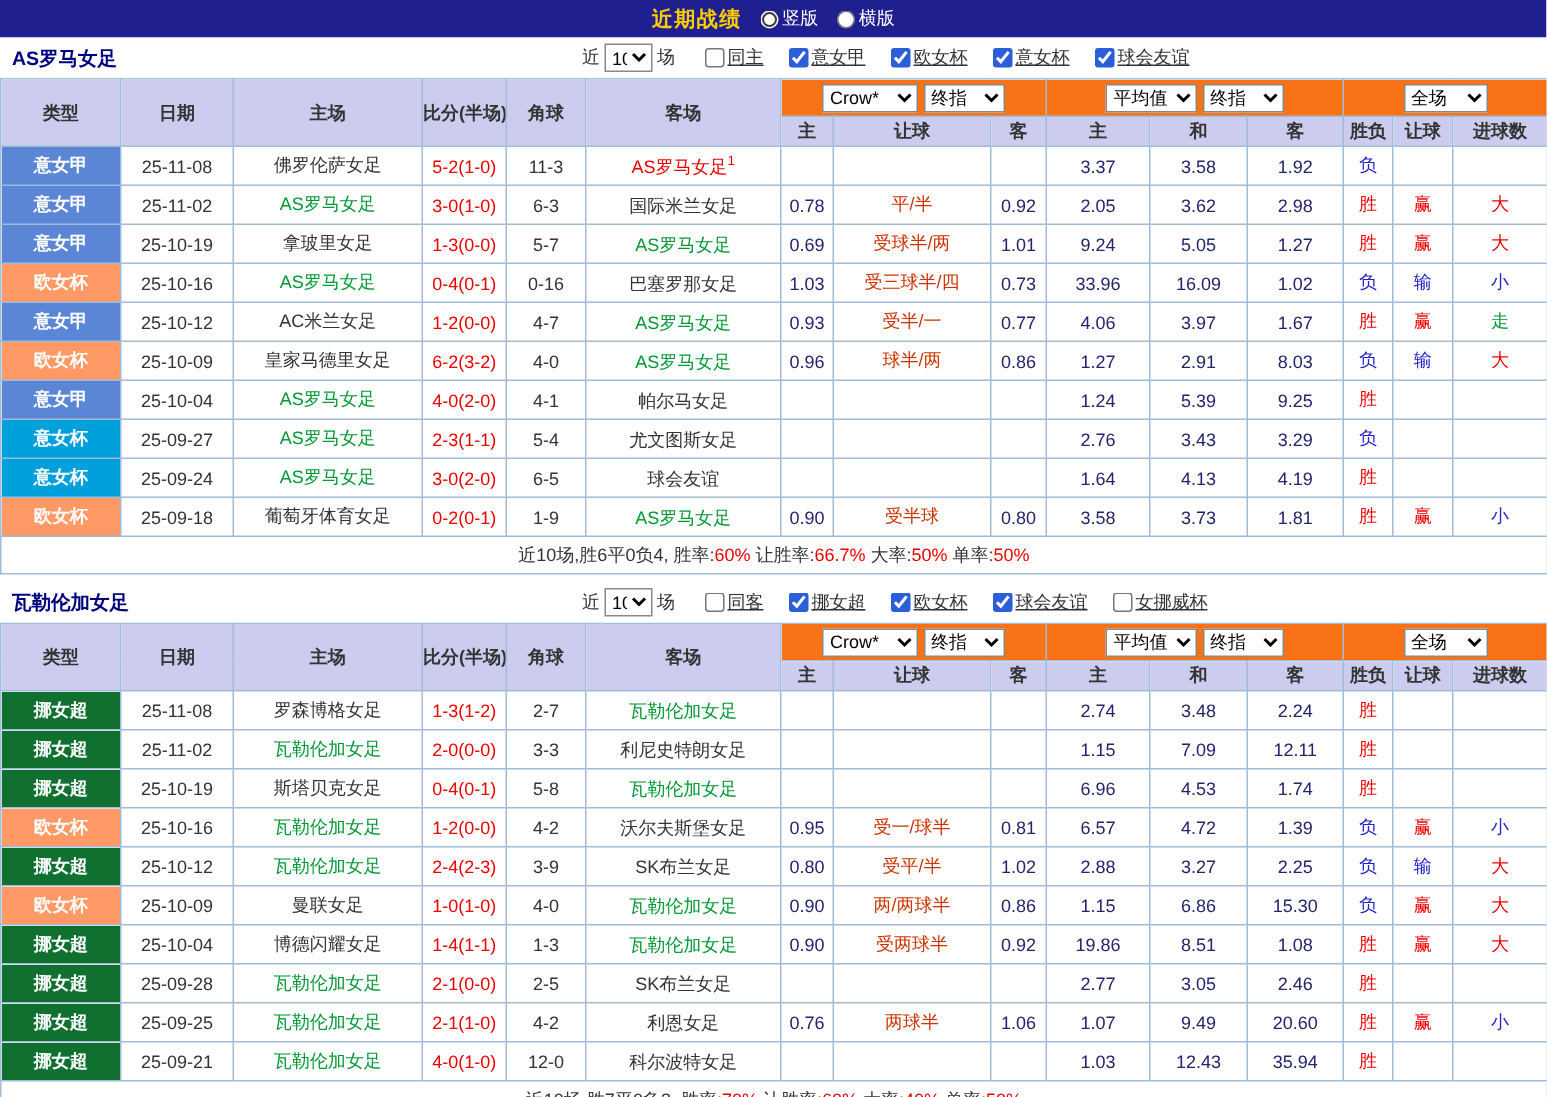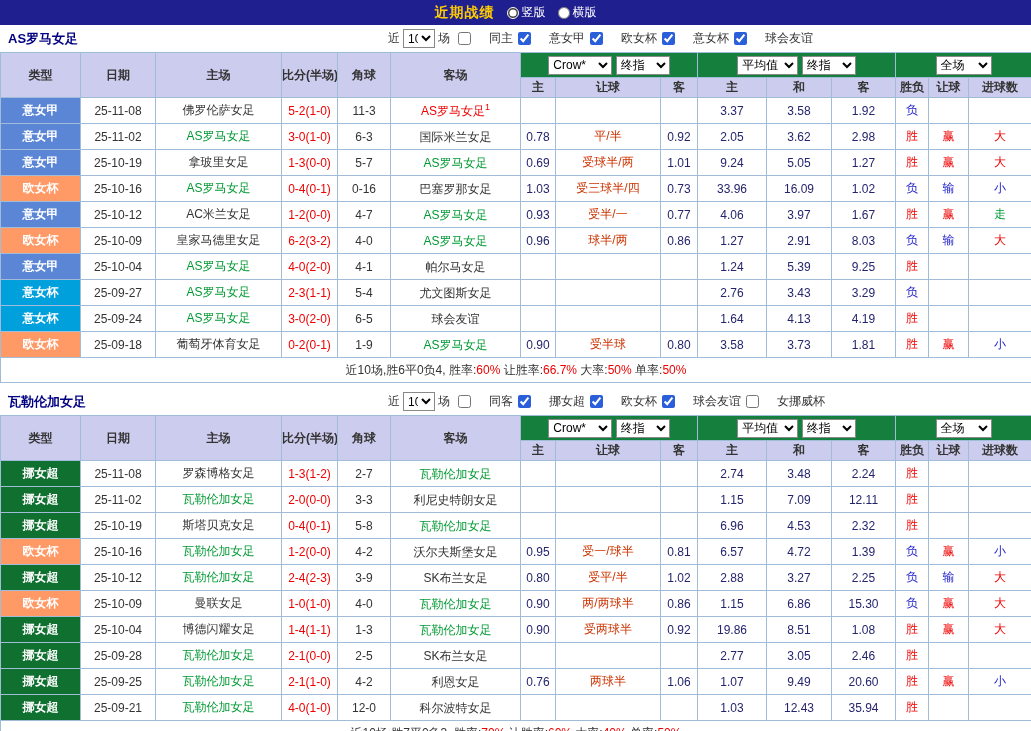--- a/index.html
+++ b/index.html
@@ -4,28 +4,28 @@
 <style>
   html,body{margin:0;padding:0;background:#fff;}
   body{width:1031px;font-family:"Liberation Sans","DejaVu Sans",sans-serif;font-size:12px;color:#333;}
   .topbar{height:25px;background:#1f1f8f;display:flex;align-items:center;justify-content:center;gap:12px;}
   .topbar .title{color:#ffcc00;font-weight:bold;font-size:14px;letter-spacing:1px;}
   .topbar label{color:#fff;display:inline-flex;align-items:center;gap:3px;cursor:pointer;}
   .topbar input[type=radio]{accent-color:#fff;margin:0;width:12px;height:12px;}
   .filterbar{position:relative;height:27px;display:flex;align-items:center;background:#fff;}
   .filterbar .team{margin-left:8px;font-weight:bold;color:#000080;font-size:13px;}
   .filterbar .controls{position:absolute;left:388px;display:flex;align-items:center;gap:3px;white-space:nowrap;}
-  .cb{display:inline-flex;align-items:center;gap:18px;margin-left:5px;cursor:pointer;}
+  .cb{display:inline-flex;align-items:center;gap:2px;margin-left:17px;cursor:pointer;text-decoration:underline;}
   input[type=checkbox]{accent-color:#2b5fd9;margin:0;width:13px;height:13px;}
   select{font-size:12px;height:19px;border:1px solid #888;background:#fff;}
   .w-count{width:32px}.w-crow{width:64px}.w-final{width:54px}.w-avg{width:61px}.w-full{width:56px}
   table.grid{border-collapse:collapse;table-layout:fixed;width:1031px;border-radius:25px;}
   .grid td{border:1px solid #a0bcd8;text-align:center;height:25px;padding:0;overflow:hidden;white-space:nowrap;}
   thead td{background:#ccccee;font-weight:bold;color:#333;}
-  thead td.selcell{background:#15803d;margin-left:30px;}
+  thead td.selcell{background:#f97316;margin-left:30px;}
   tr.h1 td{height:24px;} tr.h2 td{height:19px;}
   .lg{color:#fff;font-weight:bold;}
   .lg-blue{background:#5b86d6}.lg-orange{background:#ff9966}.lg-cyan{background:#00a0dd}.lg-green{background:#0f7030}
   .sc{color:#ee0000;}
   .hd{color:#cc3300;}
   .od{color:#24246e;}
   .tm{cursor:pointer;}
   .t-green{color:#009933}.t-red{color:#ee0000}.t-blue{color:#2222cc}.t-green2{color:#009933}
   .sup{color:#ee0000;font-size:9px;vertical-align:super;}
   td.summary{height:24px;background:#fff;}
@@ -428,21 +428,21 @@
         <td>25-10-19</td>
         <td class="tm"><span>斯塔贝克女足</span></td>
         <td class="sc">0-4(0-1)</td>
         <td>5-8</td>
         <td class="tm"><span class="t-green">瓦勒伦加女足</span><sup class="sup"></sup></td>
         <td class="od"></td>
         <td class="hd"></td>
         <td class="od"></td>
         <td class="od">6.96</td>
         <td class="od">4.53</td>
-        <td class="od">2.32</td>
+        <td class="od">1.74</td>
         <td class="t-red">胜</td>
         <td></td>
         <td></td>
       </tr>
 
       <tr>
         <td class="lg lg-orange">欧女杯</td>
         <td>25-10-16</td>
         <td class="tm"><span class="t-green">瓦勒伦加女足</span></td>
         <td class="sc">1-2(0-0)</td>

